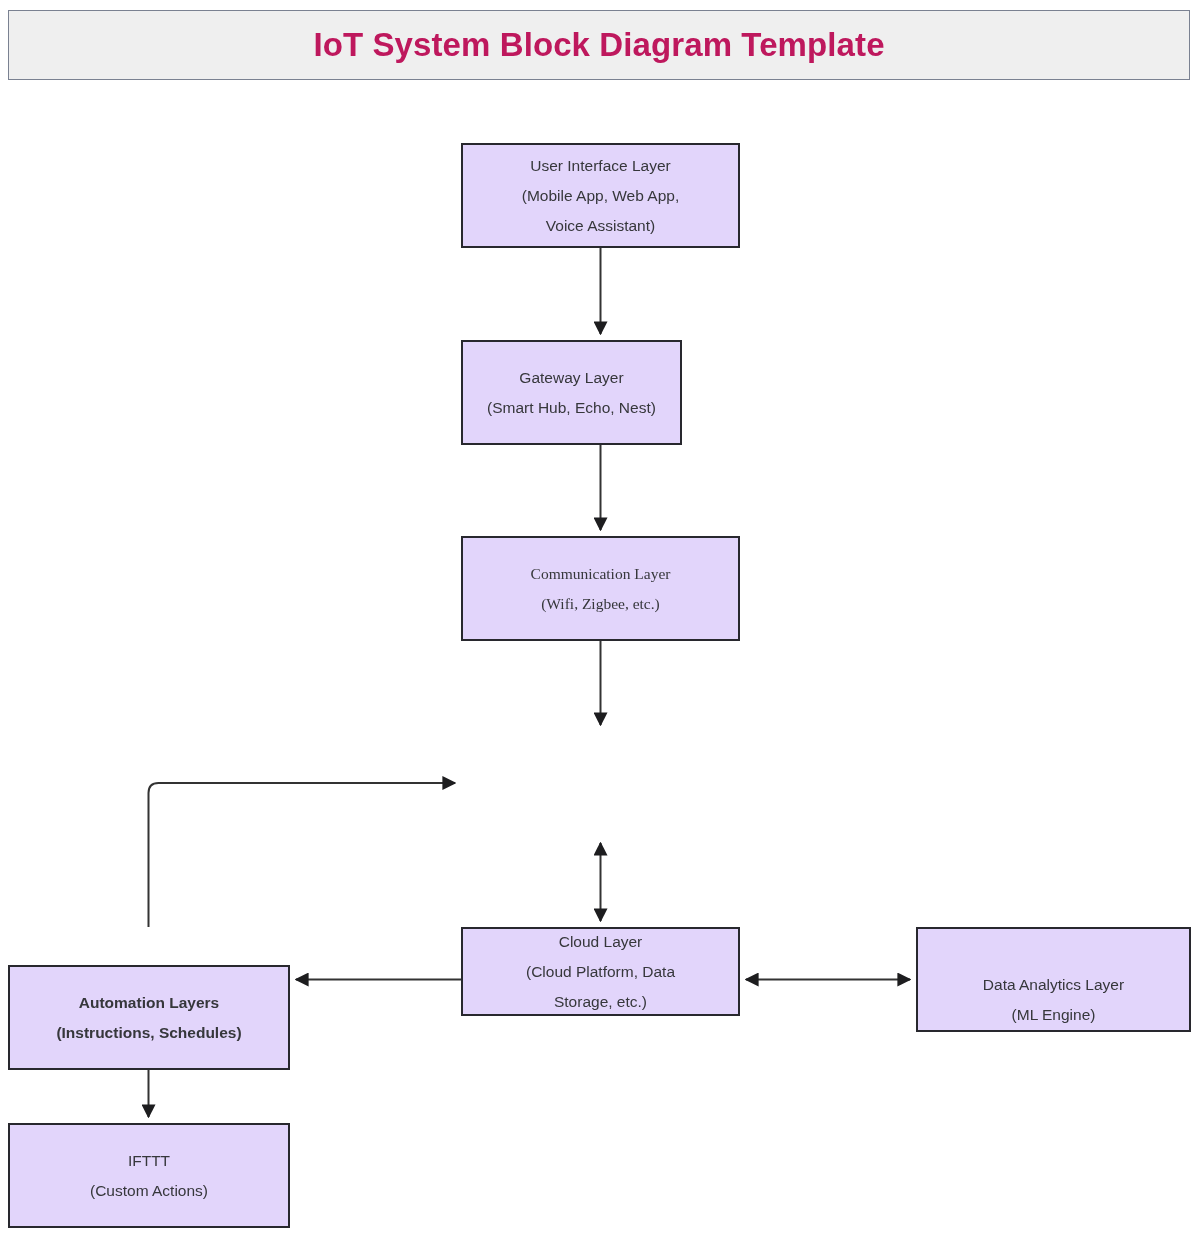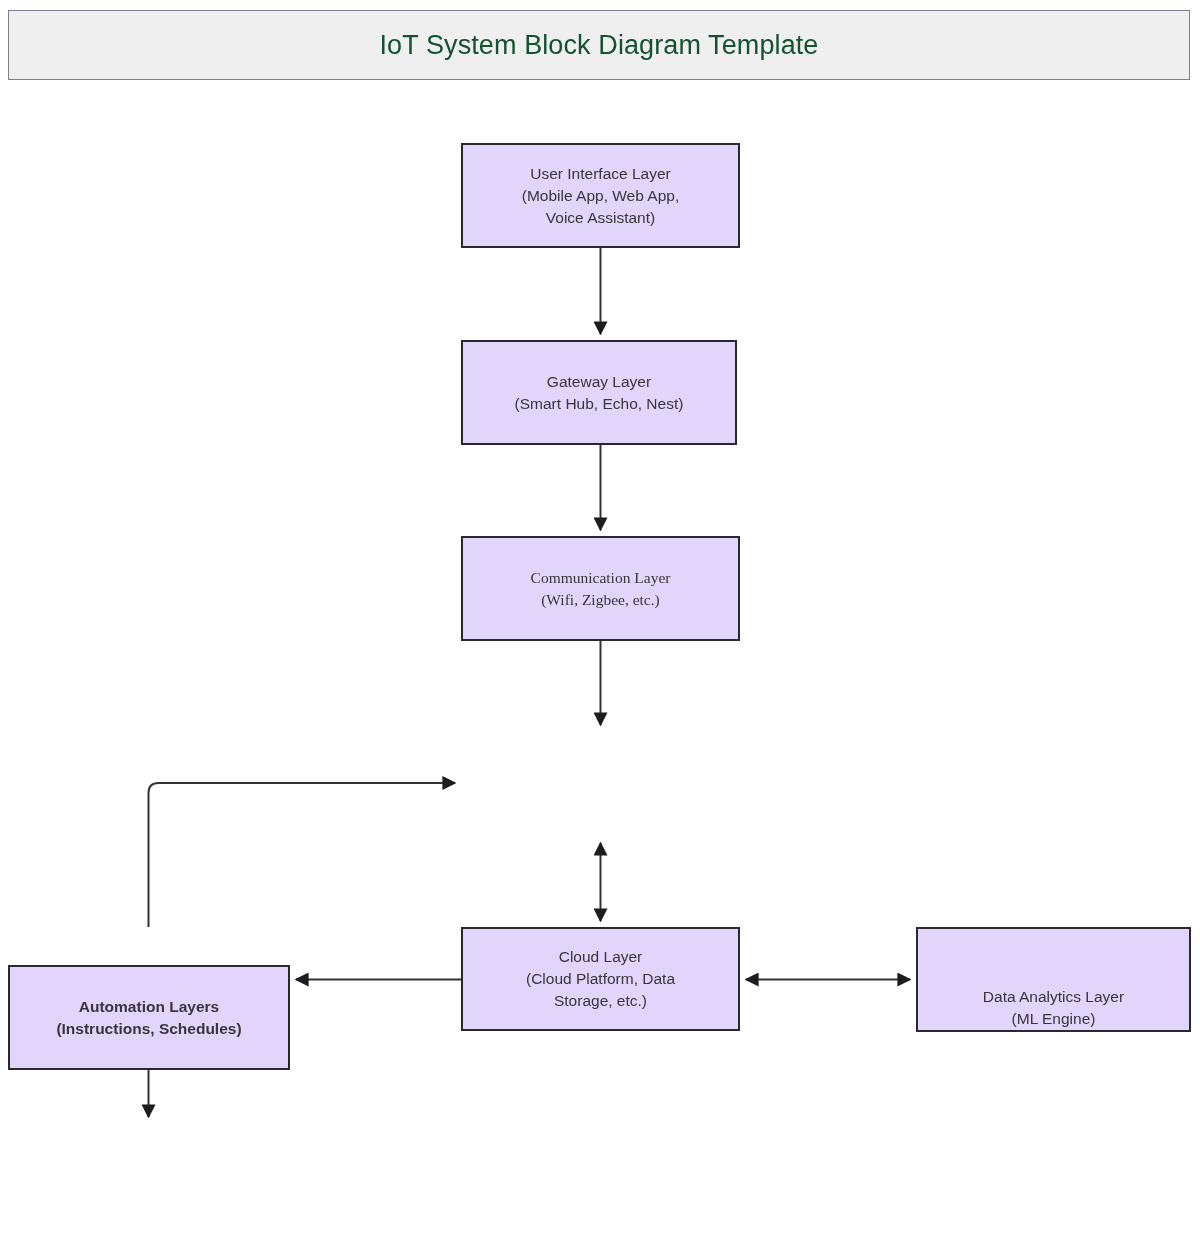--- a/index.html
+++ b/index.html
@@ -30,23 +30,23 @@
     width: 1182px;
     height: 70px;
     background: #efefef;
     border: 1px solid #7a8191;
     box-sizing: border-box;
     display: flex;
     align-items: center;
     justify-content: center;
   }
   .title-text {
-    font-size: 27px;
-    font-weight: normal;
-    color: #14532d;
+    font-size: 33px;
+    font-weight: bold;
+    color: #be185d;
     letter-spacing: 0.1px;
     text-align: center;
   }
 
   
   .edges {
     position: absolute;
     left: 0;
     top: 0;
     width: 1200px;
@@ -60,31 +60,31 @@
     box-sizing: border-box;
     background: #e2d5fb;
     border: 2px solid #28282e;
     display: flex;
     align-items: center;
     justify-content: center;
     text-align: center;
   }
   .node-label {
     font-size: 15.5px;
-    line-height: 22px;
+    line-height: 30px;
     color: #36373b;
     white-space: pre-line;
     padding: 0 6px;
   }
 
   .n-ui        { left: 461px; top: 143px;  width: 279px; height: 105px; }
-  .n-gateway   { left: 461px; top: 340px;  width: 276px; height: 105px; }
+  .n-gateway   { left: 461px; top: 340px;  width: 221px; height: 105px; }
   .n-comm      { left: 461px; top: 536px;  width: 279px; height: 105px; font-family: Liberation Serif, serif; }
   .n-device    { left: 461px; top: 731px;  width: 279px; height: 105px; }
-  .n-cloud     { left: 461px; top: 927px;  width: 279px; height: 104px; }
+  .n-cloud     { left: 461px; top: 927px;  width: 279px; height: 89px; }
   .n-auto      { left: 8px;   top: 965px;  width: 282px; height: 105px; font-weight: bold; }
   .n-analytics { left: 916px; top: 927px;  width: 275px; height: 105px; align-items: flex-end; }
   .n-ifttt     { left: 8px;   top: 1123px; width: 282px; height: 105px; }
 </style>
 </head>
 <body>
 
 <div id="diagram-root">
 
   <div class="title-bar">
@@ -144,14 +144,18 @@
   <div class="node n-auto">
     <div class="node-label">Automation Layers
 (Instructions, Schedules)</div>
   </div>
 
   <div class="node n-analytics">
     <div class="node-label">Data Analytics Layer
 (ML Engine)</div>
   </div>
 
+  <div class="node n-ifttt">
+    <div class="node-label">IFTTT
+(Custom Actions)</div>
+  </div>
 
 </div>
 
 </body></html>

